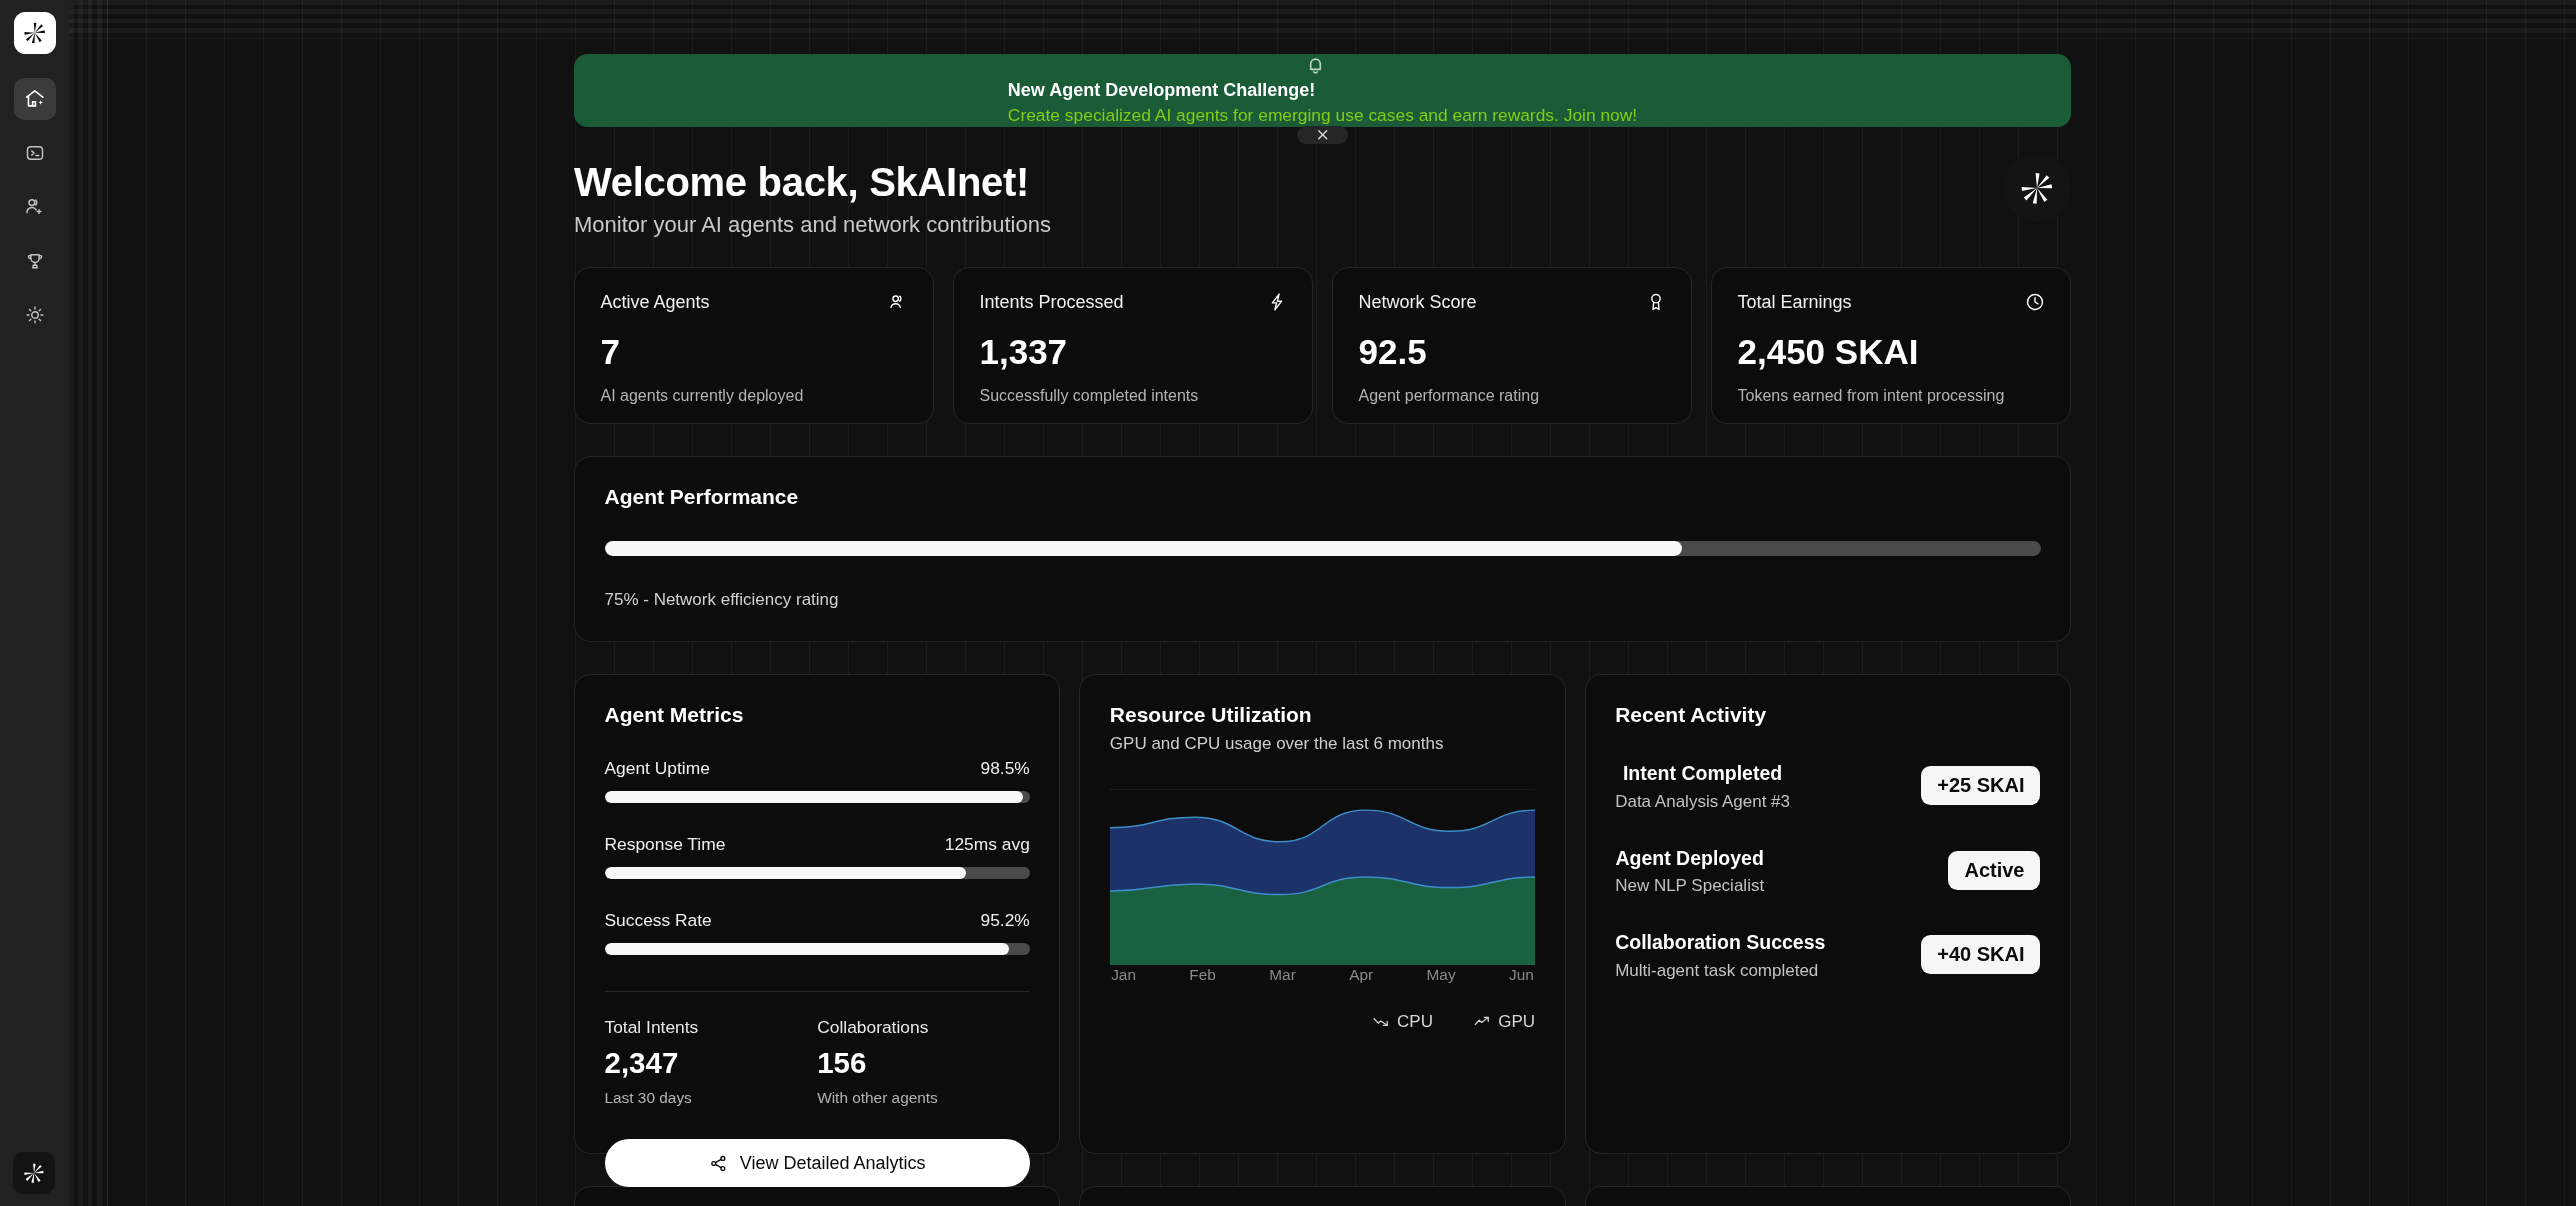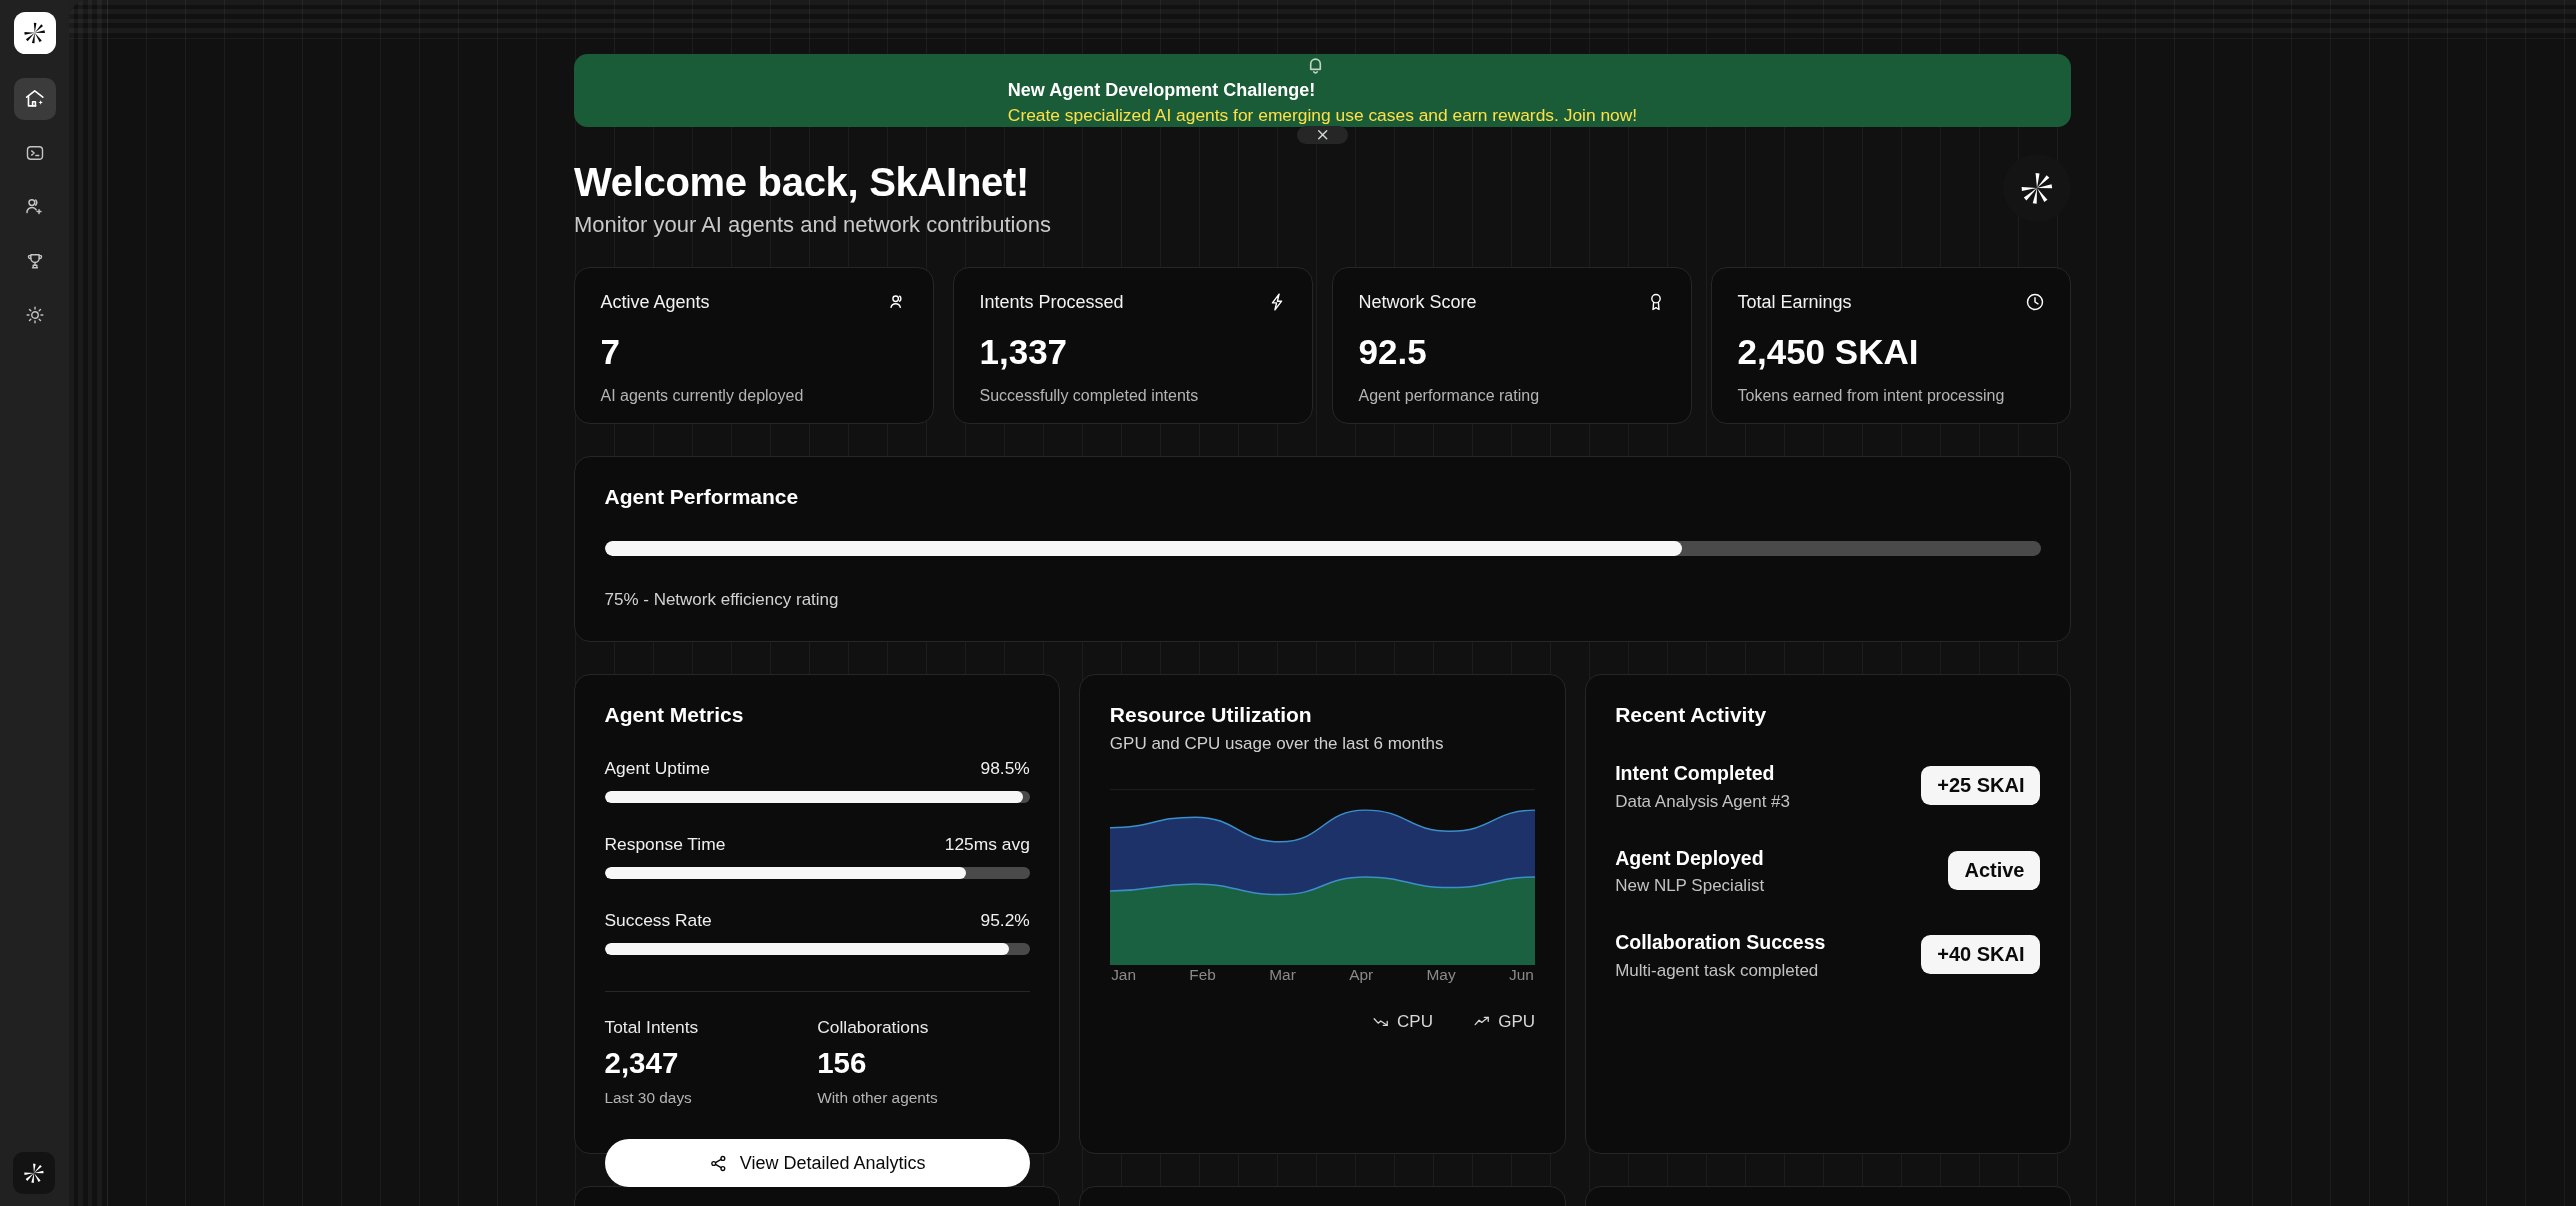--- a/index.html
+++ b/index.html
@@ -89,21 +89,21 @@
     border-radius:13.4px;
     height:73px;
     display:flex; align-items:center;
     padding:0 23px;
     margin-bottom:32px;
     flex-direction:column;
   }
   .banner-bell { flex:0 0 auto; margin-right:14.8px; opacity:.85; }
   .banner-text { flex:1; }
   .banner-title { font-size:18px; font-weight:bold; color:#ffffff; line-height:1.25; }
-  .banner-sub { font-size:17.4px; color:#fde047; line-height:1.3; margin-top:2px; }
+  .banner-sub { font-size:17.4px; color:#84cc16; line-height:1.3; margin-top:2px; }
   .banner-close {
     width:51px; height:39px; border-radius:19.5px;
     background:#262626;
     display:flex; align-items:center; justify-content:center;
     cursor:pointer;
   }
 
   
   .welcome { margin-bottom:29.5px; position:relative; }
   .welcome h1 { font-size:40px; font-weight:bold; color:#ffffff; letter-spacing:-0.3px; line-height:1.15; }
@@ -189,21 +189,21 @@
   .chart-area { position:relative; height:176px; }
   .chart-area svg { display:block; width:100%; height:100%; }
   .chart-xlabels { display:flex; justify-content:space-between; margin-top:1px; padding:0 1.3px; }
   .chart-xlabels span { font-size:15.4px; color:#8a8a8a; }
   .chart-legend { display:flex; justify-content:flex-end; gap:40px; margin-top:28px; }
   .legend-item { display:flex; align-items:center; gap:8px; font-size:17px; color:#d8d8d8; }
 
   
   .activity { padding:28px 29.5px; height:480px; }
   .act-item { display:flex; align-items:flex-start; justify-content:space-between; margin-top:35px; }
-  .act-title { font-size:19.5px; font-weight:bold; color:#ffffff; }
+  .act-title { font-size:19.5px; font-weight:bold; color:#ffffff;text-align:center; }
   .act-desc { font-size:17px; color:#c2c2c2; margin-top:6.7px; }
   .act-badge {
     background:#f6f6f6; color:#0b0b0b;
     font-size:20px; font-weight:bold;
     padding:8px 16px; border-radius:9.4px;
     white-space:nowrap; margin-top:4px;
   }
 
   
   .row-bottom { display:flex; gap:19px; }

